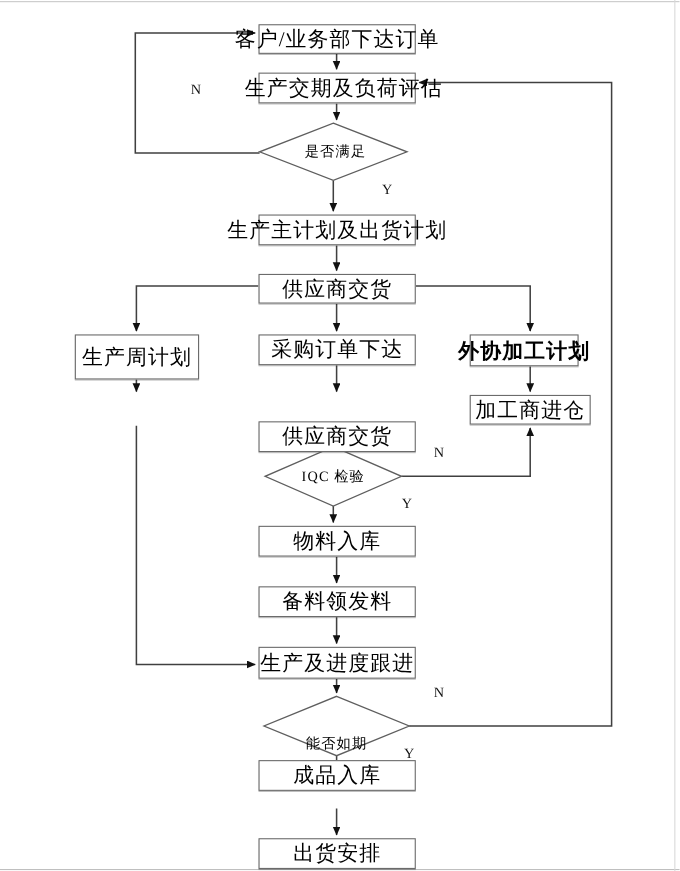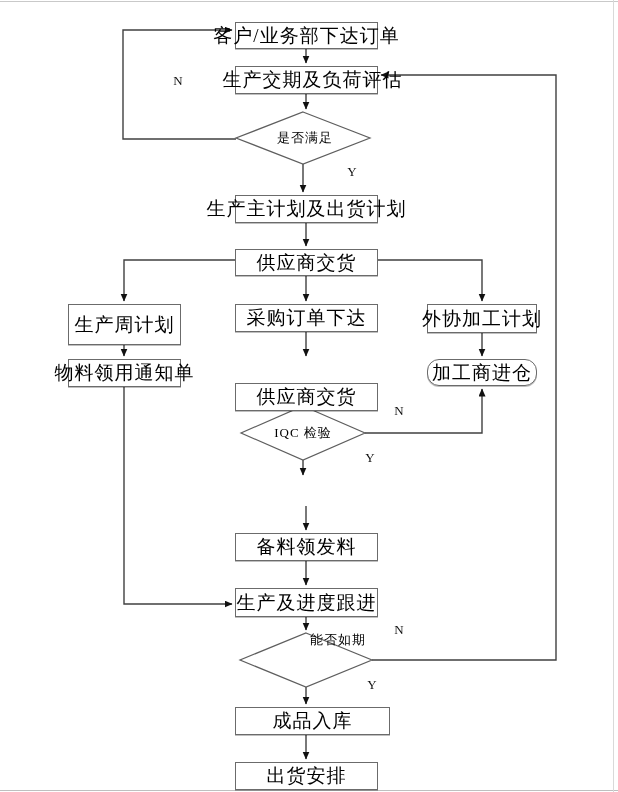--- a/index.html
+++ b/index.html
@@ -64,31 +64,31 @@
 
   
   #n-customer-order      { left:235px; top:22px;  width:143px; height:27px; }
   #n-delivery-load-eval  { left:235px; top:66px;  width:143px; height:28px;padding-left:12px; }
   #n-master-plan         { left:235px; top:195px; width:143px; height:28px; }
   #n-mrp                 { left:235px; top:249px; width:143px; height:27px; }
   #n-weekly-plan         { left:68px;  top:304px; width:113px; height:41px; }
   #n-material-notice     { left:68px;  top:359px; width:113px; height:28px; }
   #n-purchase-order      { left:235px; top:304px; width:143px; height:28px; }
   #n-supplier-delivery   { left:235px; top:359px; width:143px; height:28px;margin-top:24px; }
-  #n-outsource-plan      { left:427px; top:304px; width:110px; height:29px; }
-  #n-processor-warehouse { left:427px; top:359px; width:110px; height:27px;border-radius:12px; }
+  #n-outsource-plan      { left:427px; top:304px; width:99px; height:29px;font-weight:bold; }
+  #n-processor-warehouse { left:427px; top:359px; width:110px; height:27px; }
   #n-material-warehouse  { left:235px; top:478px; width:143px; height:28px; }
   #n-material-issue      { left:235px; top:533px; width:143px; height:28px; }
   #n-production-follow   { left:235px; top:588px; width:143px; height:29px; }
-  #n-finished-warehouse  { left:235px; top:707px; width:155px; height:28px; }
+  #n-finished-warehouse  { left:235px; top:691px; width:143px; height:28px; }
   #n-shipping            { left:235px; top:762px; width:143px; height:28px; }
 
   #t-decision-satisfied { left:305px; top:138px; }
   #t-iqc-check          { left:303px; top:433px; }
-  #t-decision-ontime    { left:306px; top:640px;margin-left:32px; }
+  #t-decision-ontime    { left:306px; top:676px; }
 
   #b-satisfied-no  { left:178px; top:81px;  }
   #b-satisfied-yes { left:352px; top:172px; }
   #b-iqc-no        { left:399px; top:411px; }
   #b-iqc-yes       { left:370px; top:458px; }
   #b-ontime-no     { left:399px; top:630px; }
   #b-ontime-yes    { left:372px; top:685px; }
 </style>
 </head>
 <body>
@@ -141,25 +141,25 @@
       <polygon points="303,406 365,433 303,460 241,433"></polygon>
       <polygon points="306,633 372,660 306,687 240,660"></polygon>
     </g>
   </svg>
 
   <div class="node" id="n-customer-order">客户/业务部下达订单</div>
   <div class="node" id="n-delivery-load-eval">生产交期及负荷评估</div>
   <div class="node" id="n-master-plan">生产主计划及出货计划</div>
   <div class="node" id="n-mrp">供应商交货</div>
   <div class="node" id="n-weekly-plan">生产周计划</div>
-  <div class="node" id="n-material-notice">物料领用通知单</div>
   <div class="node" id="n-purchase-order">采购订单下达</div>
   <div class="node" id="n-supplier-delivery">供应商交货</div>
   <div class="node" id="n-outsource-plan">外协加工计划</div>
   <div class="node" id="n-processor-warehouse">加工商进仓</div>
+  <div class="node" id="n-material-warehouse">物料入库</div>
   <div class="node" id="n-production-follow">生产及进度跟进</div>
   <div class="node" id="n-material-issue">备料领发料</div>
   <div class="node" id="n-finished-warehouse">成品入库</div>
   <div class="node" id="n-shipping">出货安排</div>
 
   <div class="dlabel" id="t-decision-satisfied">是否满足</div>
   <div class="dlabel" id="t-iqc-check">IQC 检验</div>
   <div class="dlabel" id="t-decision-ontime">能否如期</div>
 
   <div class="branch" id="b-satisfied-no">N</div>

